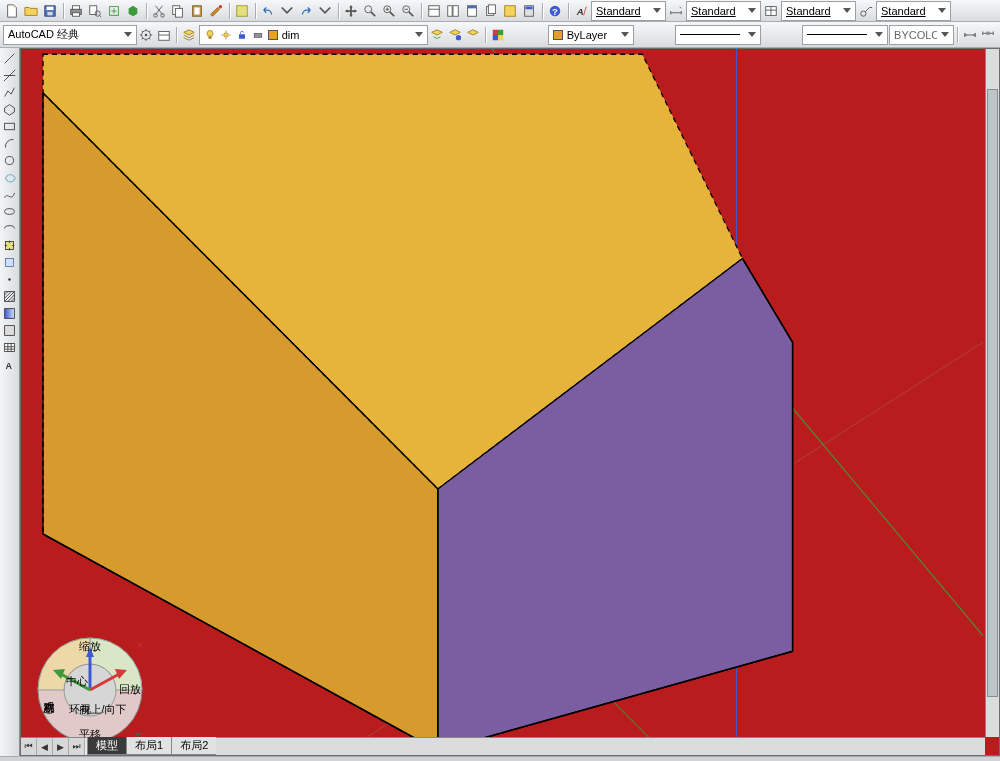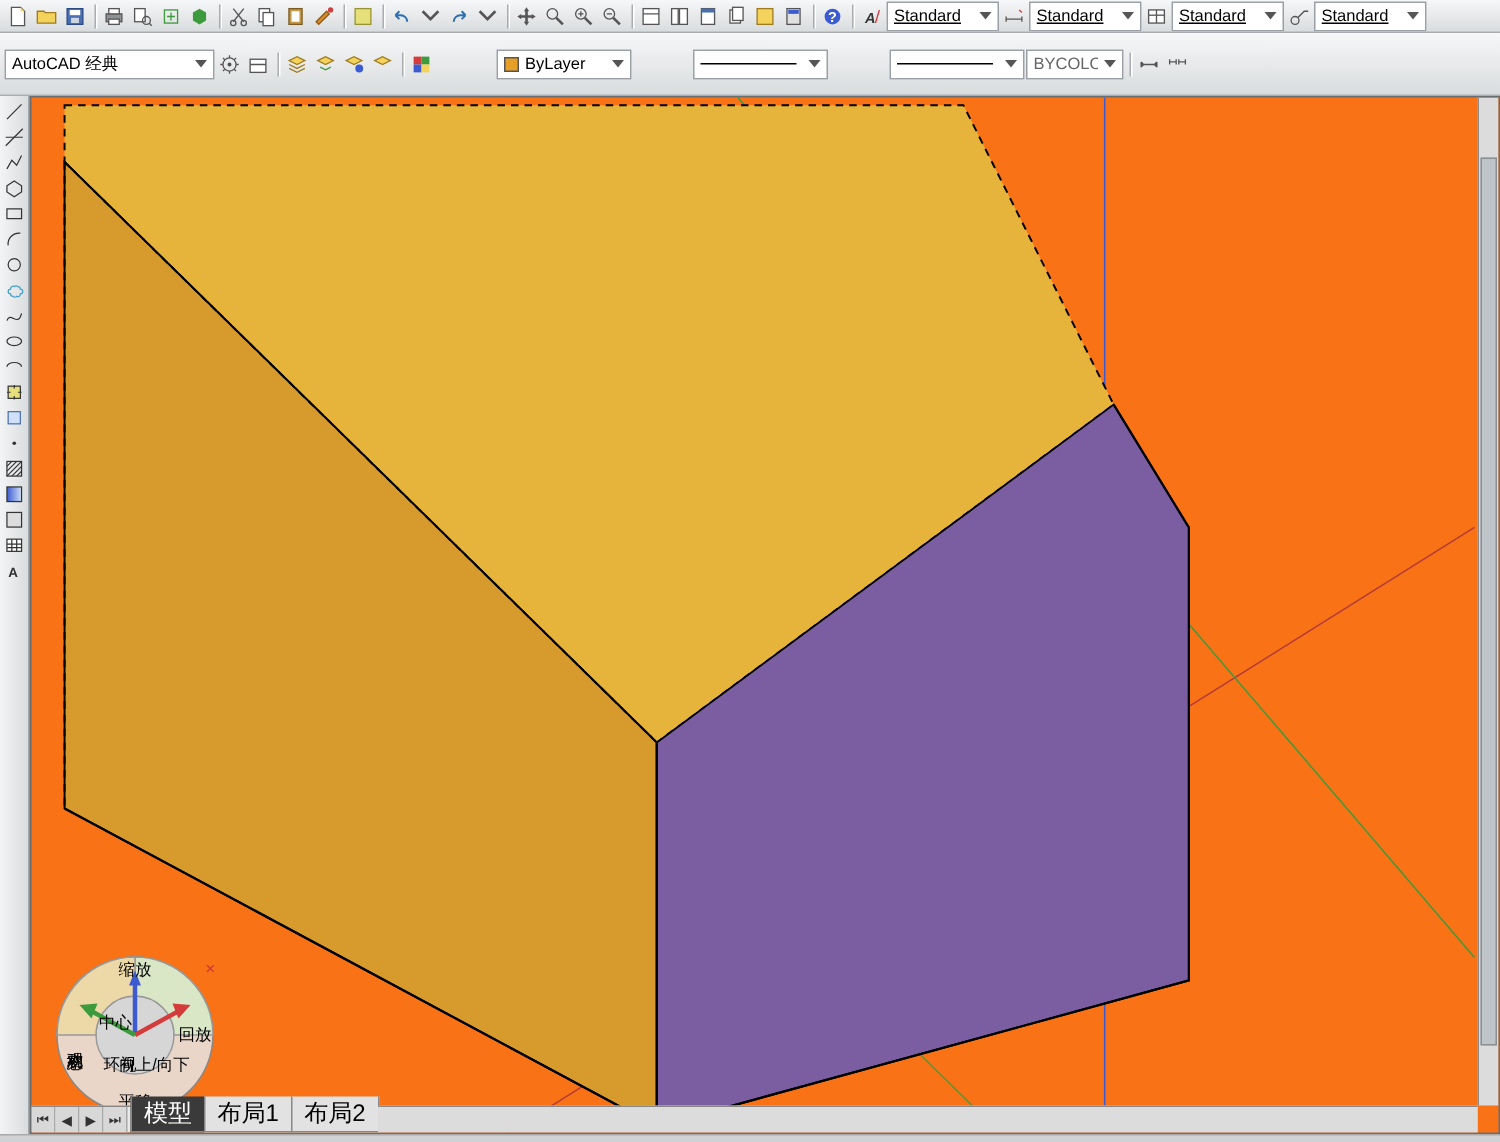--- a/index.html
+++ b/index.html
@@ -1,50 +1,50 @@
 <!DOCTYPE html>
 <html><head>
 <meta charset="utf-8">
 <style>
 * { margin: 0; padding: 0; box-sizing: border-box; font-family: "Microsoft YaHei", Arial, sans-serif; font-size: 11px; }
 html, body { width: 1000px; height: 761px; overflow: hidden; background: #e6e6e6; }
 .app { display: flex; flex-direction: column; width: 100%; height: 100%; }
 
 
 .tb-row { display: flex; align-items: center; height: 22px; background: linear-gradient(#f6f7f8,#d9dcde); border-bottom: 1px solid #a9adb0; padding: 0 3px; gap: 1px; }
-.tb-row2 { height: 42px; }
+.tb-row2 { height: 26px; }
 .tb-sep { width: 6px; display: flex; justify-content: center; }
 .tb-sep::before { content: ""; width: 1px; height: 16px; background: #a9adb0; box-shadow: 1px 0 #fff; }
 .ico-btn { width: 18px; height: 18px; display: flex; align-items: center; justify-content: center; border-radius: 2px; cursor: default; }
 .ico-btn svg { width: 14px; height: 14px; }
 .select { display: flex; align-items: center; height: 20px; background: #fff; border: 1px solid #9aa0a5; padding: 0 4px; gap: 4px; }
 .sel-lg { width: 140px; }
 .sel-layer { width: 240px; }
 .sel-med { width: 75px; text-decoration: underline; }
 .sel-line { width: 90px; margin-left: 40px; }
 .sel-prop { width: 65px; }
 .sel-text { flex: 1; white-space: nowrap; overflow: hidden; font-size: 11px; }
 .sel-caret { width: 0; height: 0; border-left: 4px solid transparent; border-right: 4px solid transparent; border-top: 5px solid #555; }
 .swatch { width: 10px; height: 10px; background: #e7a027; border: 1px solid #555; }
 .muted { color: #666; }
 
 
 .main { flex: 1; display: flex; min-height: 0; background: #a8a8a8; }
 .left-tools { width: 20px; background: linear-gradient(90deg,#f3f4f5,#d9dcde); border-right: 1px solid #8c9094; display: flex; flex-direction: column; align-items: center; padding-top: 2px; gap: 1px; }
 .vtool { width: 16px; height: 16px; display: flex; align-items: center; justify-content: center; border-radius: 2px; }
 .vtool svg { width: 13px; height: 13px; }
-.canvas-wrap { flex: 1; position: relative; border: 1px solid #6b6e70; background: #f97316; overflow: hidden; }
+.canvas-wrap { flex: 1; position: relative; border: 1px solid #6b6e70; background: #b91c1c; overflow: hidden; }
 .viewcube { position: absolute; left: 14px; bottom: 10px; width: 110px; height: 110px; }
 .scrollbar-v { position: absolute; right: 0; top: 0; bottom: 18px; width: 14px; background: #dcdcdc; border-left: 1px solid #888; }
 .scrollbar-v .thumb { position: absolute; left: 1px; right: 1px; top: 40px; bottom: 40px; background: #bfc4c8; border: 1px solid #8a8e91; }
 .scrollbar-h-area { position: absolute; left: 0; right: 14px; bottom: 0; height: 18px; background: #e9e9e9; border-top: 1px solid #888; display: flex; align-items: stretch; }
 .sb-arrow { width: 16px; display:flex; align-items:center; justify-content:center; background:#d8d8d8; border-right:1px solid #aaa; font-size:9px; color:#333; }
 .sb-arrow:last-of-type{border-left:1px solid #aaa;border-right:none;}
 .tabs { display: flex; align-items: flex-end; padding-left: 2px; }
-.tab { padding: 1px 8px; background: #e2e2e2; border: 1px solid #888; border-top: none; font-size: 16px; margin-right: -1px; }
+.tab { padding: 1px 8px; background: #e2e2e2; border: 1px solid #888; border-top: none; font-size: 11px; margin-right: -1px; }
 .tab.active { background: #3a3a3a; color: #fff; }
 .sb-track { flex: 1; background: #dcdcdc; position: relative; }
 
 
 .cmd { height: 36px; background: #fff; border-top: 1px solid #6b6e70; padding: 1px 4px; font-family: "SimSun", monospace; font-size: 12px; line-height: 15px; white-space: pre; overflow: hidden; }
 .status { height: 5px; background: #d0d3d5; border-top: 1px solid #aaa; }
 
 
 .linestyle { flex:1; display:flex; align-items:center; }
 .linestyle hr { flex:1; border:0; border-top:1px solid #000; }
@@ -286,20 +286,40 @@
       </div>
     <div class="tb-sep"></div>
 
     <div class="ico-btn">
         <svg viewBox="0 0 16 16">
           <path d="M2 5l6-3 6 3-6 3z" fill="#f3d35b" stroke="#a07b1f"></path>
           <path d="M2 8l6 3 6-3" fill="none" stroke="#a07b1f"></path>
           <path d="M2 11l6 3 6-3" fill="none" stroke="#a07b1f"></path>
         </svg>
       </div>
+    <div class="select sel-layer">
+      <svg width="12" height="12" viewBox="0 0 16 16">
+          <circle cx="8" cy="6" r="4" fill="#f3d35b" stroke="#a07b1f"></circle>
+          <rect x="6" y="10" width="4" height="3" fill="#a07b1f"></rect>
+        </svg>
+      <svg width="12" height="12" viewBox="0 0 16 16">
+          <circle cx="8" cy="8" r="3" fill="#f3d35b" stroke="#a07b1f"></circle>
+          <path d="M8 2v2M8 12v2M2 8h2M12 8h2" stroke="#a07b1f"></path>
+        </svg>
+      <svg width="12" height="12" viewBox="0 0 16 16">
+          <rect x="4" y="7" width="8" height="6" fill="#3d5bd1"></rect>
+          <path d="M6 7V5a2 2 0 014 0" fill="none" stroke="#3d5bd1"></path>
+        </svg>
+      <svg width="12" height="12" viewBox="0 0 16 16">
+          <rect x="3" y="6" width="10" height="5" fill="#8f9396" stroke="#555"></rect>
+        </svg>
+      <span class="swatch"></span>
+      <span class="sel-text">dim</span>
+      <span class="sel-caret"></span>
+    </div>
     <div class="ico-btn">
         <svg viewBox="0 0 16 16">
           <path d="M2 5l6-3 6 3-6 3z" fill="#f3d35b" stroke="#a07b1f"></path>
           <path d="M12 10l-4 2-4-2" stroke="#3d9a3d" fill="none"></path>
         </svg>
       </div>
     <div class="ico-btn">
         <svg viewBox="0 0 16 16">
           <path d="M2 5l6-3 6 3-6 3z" fill="#f3d35b" stroke="#a07b1f"></path>
           <circle cx="12" cy="11" r="3" fill="#3d5bd1"></circle>

